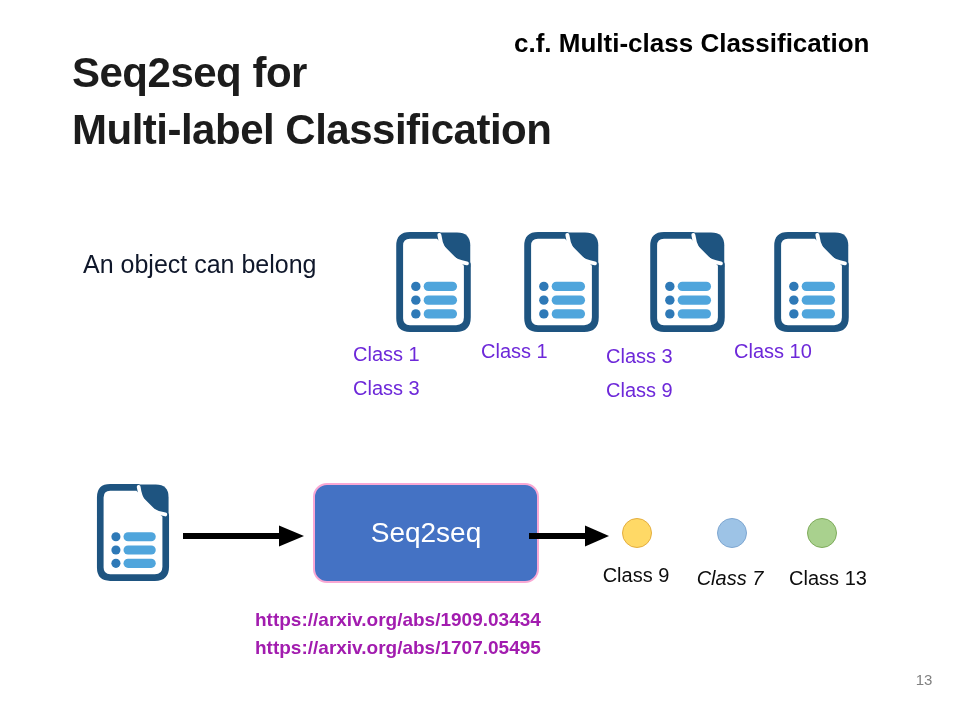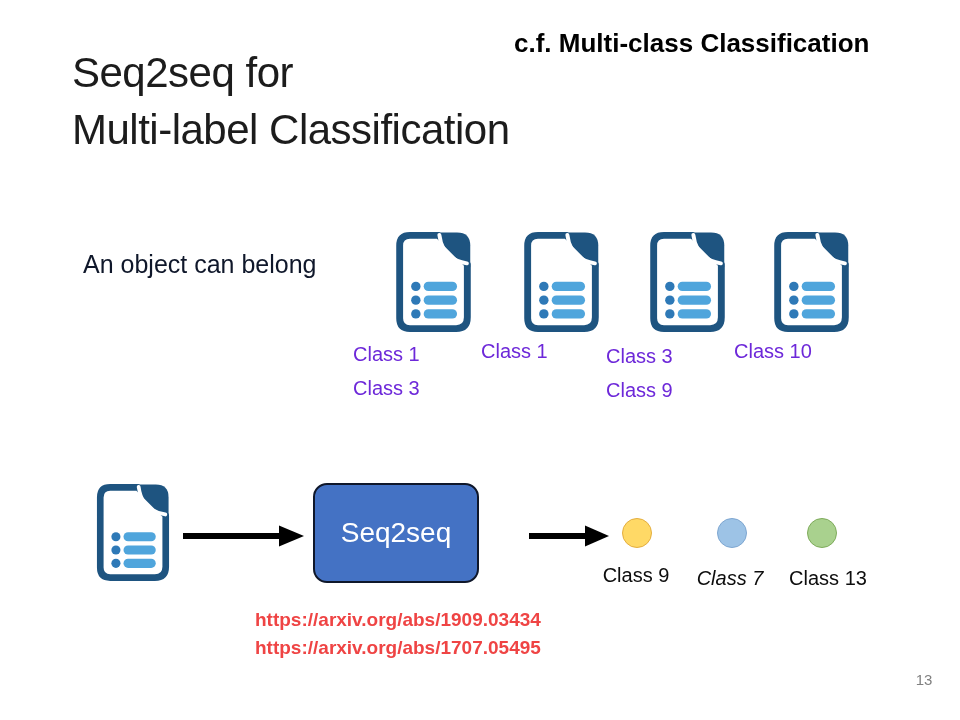--- a/index.html
+++ b/index.html
@@ -3,53 +3,53 @@
 <meta charset="utf-8">
 <style>
   html,body{margin:0;padding:0;background:#fff;}
   .slide{
     position:relative;width:960px;height:720px;background:#ffffff;overflow:hidden;
     font-family:"Liberation Sans",sans-serif;color:#111;
   }
   .abs{position:absolute;}
   .title{
     left:72px;top:44px;width:580px;
-    font-size:42px;line-height:57px;font-weight:400;color:#1c1c1c;letter-spacing:-0.5px;
+    font-size:42px;line-height:57px;font-weight:700;color:#1c1c1c;letter-spacing:-0.5px;
   }
   .corner-note{
     left:478px;top:28px;width:460px;
     font-size:26px;font-weight:600;color:#000;white-space:nowrap;margin-left:36px;
   }
   .body-text{
     left:83px;top:247px;width:300px;
     font-size:25px;line-height:35px;color:#0f172a;
   }
   .doc-icon{width:77px;height:102px;}
   .doc-icon svg{display:block;width:100%;height:100%;}
   .doc-labels{
     width:160px;text-align:left;
     font-size:20px;line-height:33.5px;color:#6d28d9;
   }
   .seq-box{
-    left:313px;top:483px;width:166px;height:100px;
-    background:#4472C4;border:2px solid #0f172a;border-radius:14px;
+    left:313px;top:483px;width:226px;height:100px;
+    background:#4472C4;border:2px solid #f9a8d4;border-radius:14px;
     display:flex;align-items:center;justify-content:center;box-sizing:border-box;
   }
   .seq-box .seq-label{font-size:28px;color:#ffffff;}
   .circle{
     width:30px;height:30px;border-radius:50%;box-sizing:border-box;
     border:1.5px solid #999;top:518px;
   }
   .circle-label{
     top:564px;width:120px;text-align:center;
     font-size:20px;color:#0d0d0d;white-space:nowrap;
   }
   .refs{
     left:255px;top:606px;
-    font-size:19px;line-height:28px;font-weight:600;color:#ef4444;
+    font-size:19px;line-height:28px;font-weight:600;color:#a21caf;
   }
   .page-num{
     left:904px;top:671px;width:40px;text-align:center;
     font-size:15px;color:#808080;
   }
   .arrow svg{display:block;}
 </style>
 </head>
 <body>
 

